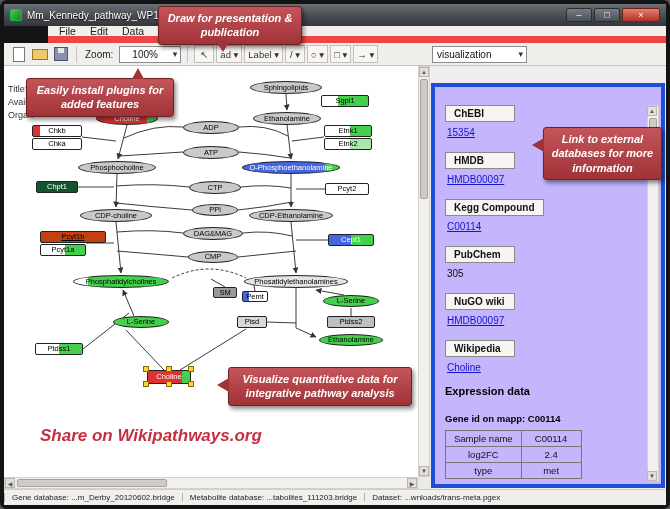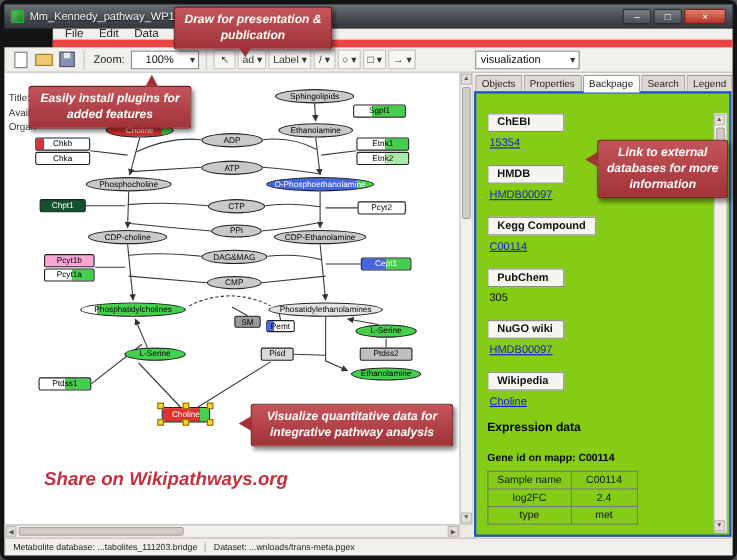--- a/index.html
+++ b/index.html
@@ -58,22 +58,22 @@
   .sb-arrow { position:absolute; width:10px; height:10px; display:flex; align-items:center; justify-content:center;
     font-size:6px; color:#555; background:#e3e0db; border:1px solid #b9b6b0; }
   .sb-thumb { position:absolute; background:#cfccc6; border:1px solid #a5a29c; border-radius:2px; }
 
   
   .panel { position:absolute; left:430px; top:66px; width:236px; height:423px; background:#efeeec; }
   .tabs { position:absolute; left:2px; top:2px; height:16px; display:flex; }
   .tab { font-size:9px; color:#222; padding:2px 5px; background:#ddd9d3; border:1px solid #9d9a94;
     border-bottom:none; border-radius:2px 2px 0 0; margin-right:1px; }
   .tab.active { background:#fbfbfa; position:relative; z-index:2; }
-  .panel-content { position:absolute; left:1px; top:17px; right:1px; bottom:1px; background:#84cc16;
-    border:2px solid #1d4ed8; padding:16px 20px 4px 10px; overflow:hidden; }
+  .panel-content { position:absolute; left:1px; top:17px; right:1px; bottom:1px; background:#c4b5fd;
+    border:4px solid #1d4ed8; padding:16px 20px 4px 10px; overflow:hidden; }
   .bp-header { display:inline-block; border:1px solid #8a8a8a; background:#f6f5f2; padding:2px 8px;
     font-size:10px; font-weight:bold; color:#111; min-width:70px; }
   .bp-value { font-size:10px; margin:5px 0 12px 2px; }
   .bp-link { color:#1414cc; text-decoration:underline; }
   .bp-plain { color:#111; }
   .bp-expr { font-size:11px; font-weight:bold; margin-top:2px; }
   .bp-geneid { font-size:9.5px; font-weight:bold; margin-top:16px; }
   .bp-table { border-collapse:collapse; margin-top:6px; }
   .bp-table td { border:1px solid #777; font-size:9.5px; padding:2px 8px; text-align:center; min-width:60px; color:#111; }
   .panel-sb { position:absolute; right:2px; top:18px; width:12px; bottom:2px; background:#f2f0ed; border:1px solid #d4d1cc; }
@@ -198,21 +198,21 @@
         <div class="pnode oval" style="left: 179px; top: 80px; width: 56px; height: 13px; color: rgb(0, 0, 0); background: rgb(201, 201, 201);">ATP</div>
         <div class="pnode oval" style="left: 74px; top: 95px; width: 78px; height: 13px; color: rgb(0, 0, 0); background: rgb(201, 201, 201);">Phosphocholine</div>
         <div class="pnode oval" style="left: 238px; top: 95px; width: 98px; height: 13px; color: rgb(255, 255, 255); background: linear-gradient(90deg, rgb(69, 102, 224) 0%, rgb(69, 102, 224) 85%, rgb(68, 208, 76) 85%, rgb(68, 208, 76) 100%);">O-Phosphoethanolamine</div>
         <div class="pnode oval" style="left: 185px; top: 115px; width: 52px; height: 13px; color: rgb(0, 0, 0); background: rgb(201, 201, 201);">CTP</div>
         <div class="pnode box" style="left: 321px; top: 117px; width: 44px; height: 12px; color: rgb(0, 0, 0); background: rgb(255, 255, 255);">Pcyt2</div>
         <div class="pnode box" style="left: 32px; top: 115px; width: 42px; height: 12px; color: rgb(255, 255, 255); background: #14532d;">Chpt1</div>
         <div class="pnode oval" style="left: 76px; top: 143px; width: 72px; height: 13px; color: rgb(0, 0, 0); background: rgb(201, 201, 201);">CDP-choline</div>
         <div class="pnode oval" style="left: 188px; top: 138px; width: 46px; height: 12px; color: rgb(0, 0, 0); background: rgb(201, 201, 201);">PPi</div>
         <div class="pnode oval" style="left: 245px; top: 143px; width: 84px; height: 13px; color: rgb(0, 0, 0); background: rgb(201, 201, 201);">CDP-Ethanolamine</div>
         <div class="pnode oval" style="left: 179px; top: 161px; width: 60px; height: 13px; color: rgb(0, 0, 0); background: rgb(201, 201, 201);">DAG&amp;MAG</div>
-        <div class="pnode box" style="left: 36px; top: 165px; width: 46px; height: 12px; color: rgb(0, 0, 0); background: #f9a8d4;">Pcyt1b</div>
+        <div class="pnode box" style="left: 36px; top: 165px; width: 66px; height: 12px; color: rgb(0, 0, 0); background: #c2410c; text-decoration: underline;">Pcyt1b</div>
         <div class="pnode box" style="left: 36px; top: 178px; width: 46px; height: 12px; color: rgb(0, 0, 0); background: linear-gradient(90deg, rgb(255, 255, 255) 0%, rgb(255, 255, 255) 55%, rgb(68, 208, 76) 55%, rgb(68, 208, 76) 100%);">Pcyt1a</div>
         <div class="pnode box" style="left: 324px; top: 168px; width: 46px; height: 12px; color: rgb(255, 255, 255); background: linear-gradient(90deg, rgb(69, 102, 224) 0%, rgb(69, 102, 224) 50%, rgb(68, 208, 76) 50%, rgb(68, 208, 76) 100%);">Cept1</div>
         <div class="pnode oval" style="left: 184px; top: 185px; width: 50px; height: 12px; color: rgb(0, 0, 0); background: rgb(201, 201, 201);">CMP</div>
         <div class="pnode oval" style="left: 69px; top: 209px; width: 96px; height: 13px; color: rgb(0, 0, 0); background: linear-gradient(90deg, rgb(255, 255, 255) 0%, rgb(255, 255, 255) 15%, rgb(68, 208, 76) 15%, rgb(68, 208, 76) 100%);">Phosphatidylcholines</div>
         <div class="pnode oval" style="left: 240px; top: 209px; width: 104px; height: 13px; color: rgb(0, 0, 0); background: rgb(228, 228, 228);">Phosatidylethanolamines</div>
         <div class="pnode box" style="left: 209px; top: 221px; width: 24px; height: 11px; color: rgb(0, 0, 0); background: rgb(154, 154, 154);">SM</div>
         <div class="pnode box" style="left: 238px; top: 225px; width: 26px; height: 11px; color: rgb(0, 0, 0); background: linear-gradient(90deg, rgb(69, 102, 224) 0%, rgb(69, 102, 224) 25%, rgb(255, 255, 255) 25%, rgb(255, 255, 255) 100%);">Pemt</div>
         <div class="pnode box" style="left: 233px; top: 250px; width: 30px; height: 12px; color: rgb(0, 0, 0); background: rgb(216, 216, 216);">Pisd</div>
         <div class="pnode oval" style="left: 109px; top: 250px; width: 56px; height: 12px; color: rgb(0, 0, 0); background: rgb(68, 208, 76);">L-Serine</div>
         <div class="pnode box" style="left: 31px; top: 277px; width: 48px; height: 12px; color: rgb(0, 0, 0); background: linear-gradient(90deg, rgb(255, 255, 255) 0%, rgb(255, 255, 255) 50%, rgb(68, 208, 76) 50%, rgb(68, 208, 76) 100%);">Ptdss1</div>
@@ -235,27 +235,20 @@
     <span class="sb-thumb" style="left:1px;top:12px;width:8px;height:120px;"></span>
   </div>
   <div class="sb sb-h">
     <span class="sb-arrow" style="left:0;top:0;">◀</span>
     <span class="sb-arrow" style="right:0;top:0;">▶</span>
     <span class="sb-thumb" style="left:12px;top:1px;width:150px;height:8px;"></span>
   </div>
   <div class="sb-corner"></div>
 
   <div class="panel">
-    <div class="tabs">
-        <span class="tab">Objects</span>
-        <span class="tab">Properties</span>
-        <span class="tab active">Backpage</span>
-        <span class="tab">Search</span>
-        <span class="tab">Legend</span>
-      </div>
     <div class="panel-content">
       <div><div class="bp-header">ChEBI</div><div class="bp-value"><span class="bp-link">15354</span></div><div class="bp-header">HMDB</div><div class="bp-value"><span class="bp-link">HMDB00097</span></div><div class="bp-header">Kegg Compound</div><div class="bp-value"><span class="bp-link">C00114</span></div><div class="bp-header">PubChem</div><div class="bp-value"><span class="bp-plain">305</span></div><div class="bp-header">NuGO wiki</div><div class="bp-value"><span class="bp-link">HMDB00097</span></div><div class="bp-header">Wikipedia</div><div class="bp-value"><span class="bp-link">Choline</span></div></div>
       <div class="bp-expr">Expression data</div>
       <div class="bp-geneid">Gene id on mapp: C00114</div>
       <table class="bp-table">
           <tbody>
             <tr>
               <td>Sample name</td>
               <td>C00114</td>
             </tr>
@@ -271,20 +264,21 @@
         </table>
       <div class="panel-sb">
         <span class="sb-arrow" style="left:-1px;top:0;">▲</span>
         <span class="sb-arrow" style="left:-1px;bottom:0;">▼</span>
         <span class="sb-thumb" style="left:1px;top:12px;width:8px;height:60px;"></span>
       </div>
     </div>
   </div>
 
   <div class="statusbar">
+      <span class="status-seg">Gene database: ...m_Derby_20120602.bridge</span>
       <span class="status-seg">Metabolite database: ...tabolites_111203.bridge</span>
       <span class="status-seg">Dataset: ...wnloads/trans-meta.pgex</span>
     </div>
 
   <div class="callout" style="left:158px;top:6px;width:144px;">Draw for presentation &amp; publication</div>
   <div class="tail" style="left:216px;top:41px;border-left:7px solid transparent;border-right:7px solid transparent;border-top:11px solid #a03338;"></div>
 
   <div class="callout" style="left:26px;top:78px;width:148px;">Easily install plugins for added features</div>
   <div class="tail" style="left:132px;top:68px;border-left:6px solid transparent;border-right:6px solid transparent;border-bottom:11px solid #a03338;"></div>
 

